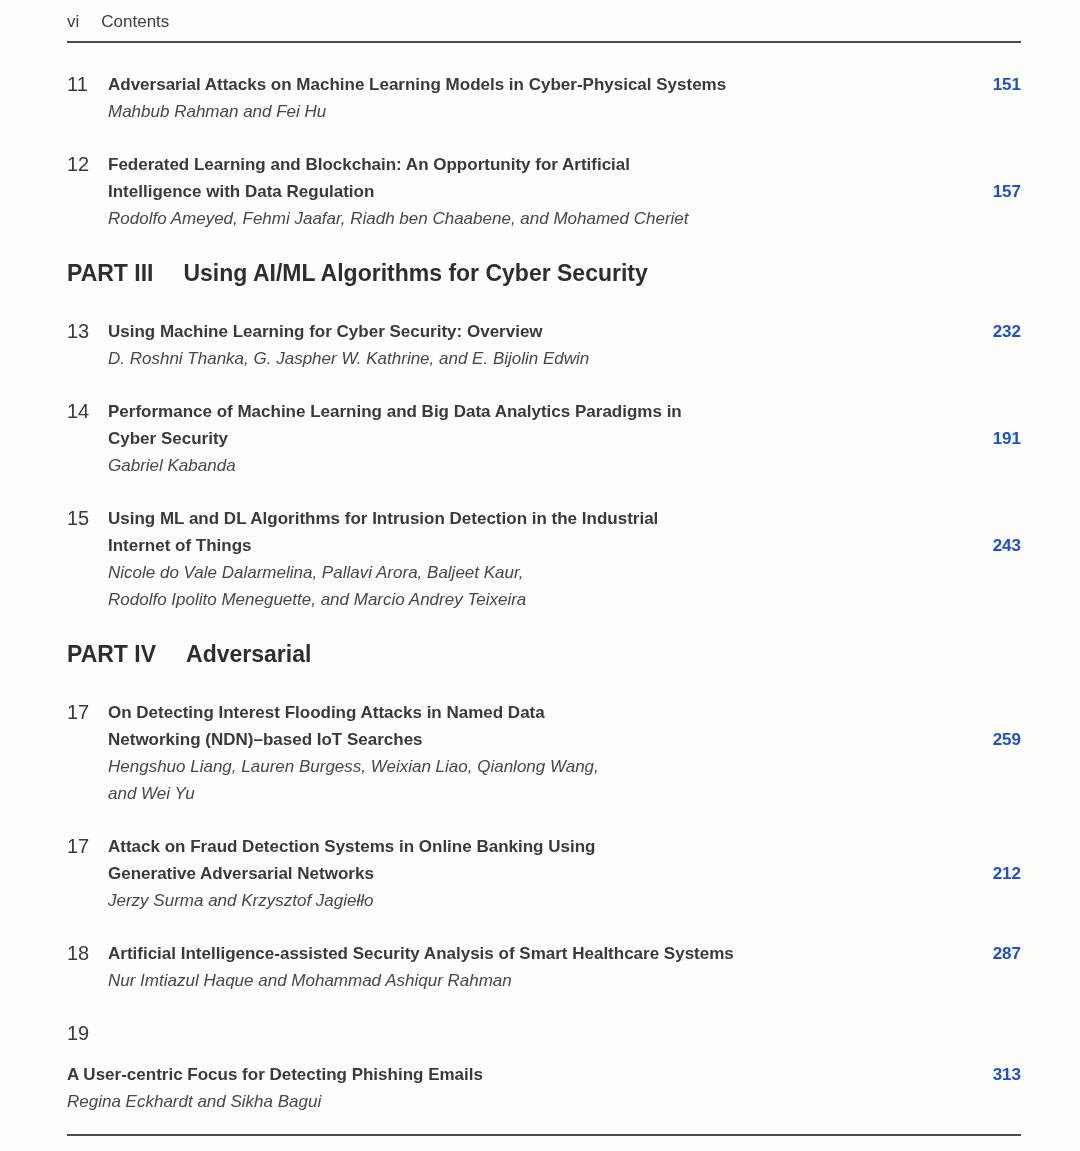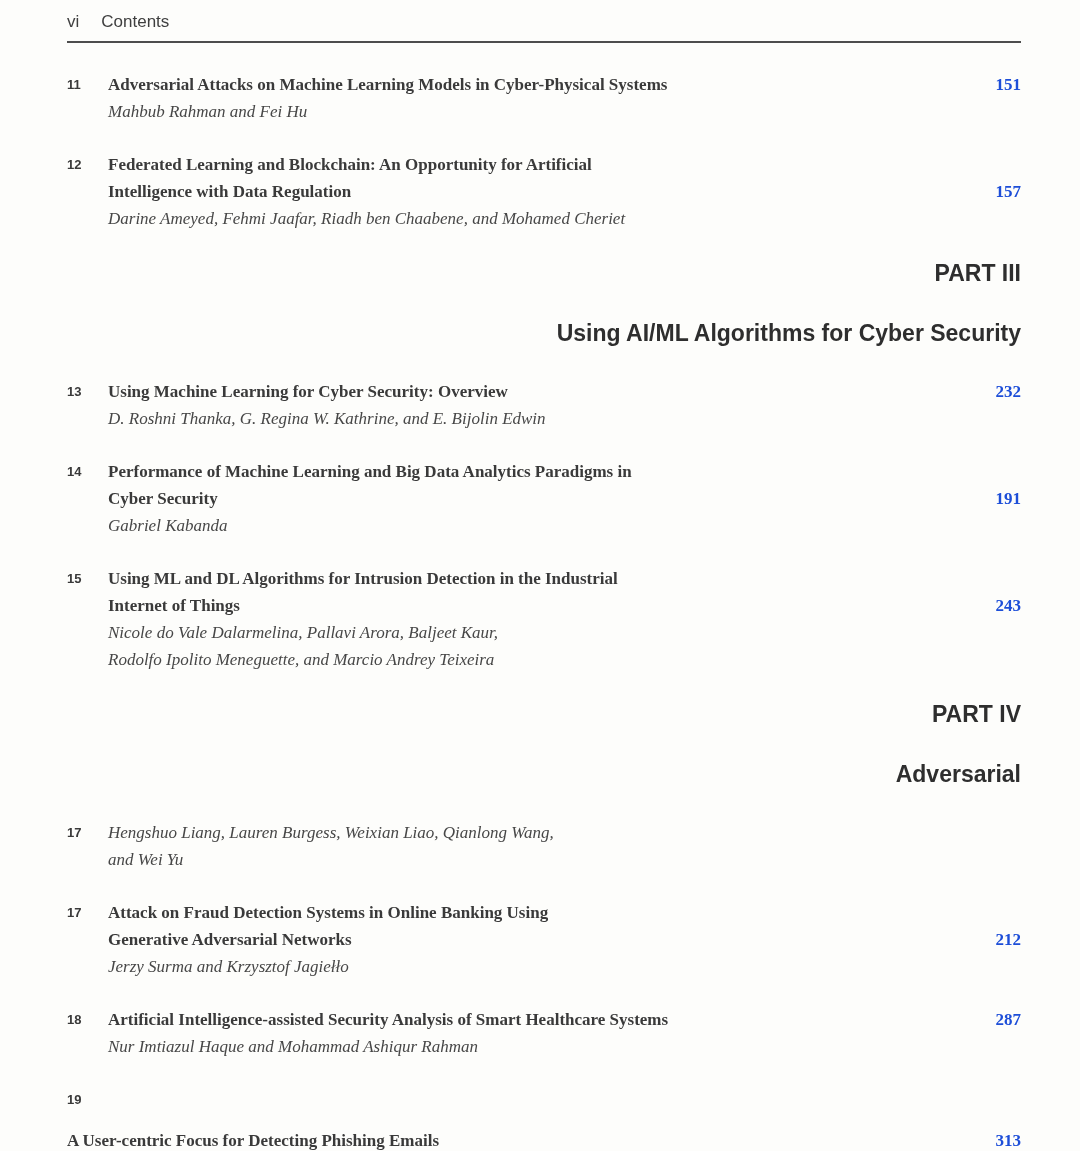--- a/index.html
+++ b/index.html
@@ -29,26 +29,26 @@
   
   .toc { margin-top: 28px; }
 
   .entry {
     display: flex;
     margin-bottom: 26px;
   }
   .entry .num {
     width: 41px;
     flex: 0 0 41px;
-    font-weight: bold;
-    font-size: 13px;
+    font-weight: normal;
+    font-size: 20px;
     line-height: 27px;
     color: #3a3a3a;
   }
-  .entry .body { flex: 1; min-width: 0; font-family: Liberation Serif, serif; }
+  .entry .body { flex: 1; min-width: 0; }
   .title-row {
     display: flex;
     align-items: flex-end;
   }
   .title {
     font-weight: bold;
     font-size: 17px;
     line-height: 27px;
     color: #3a3a3a;
     white-space: pre-line;
@@ -67,28 +67,27 @@
     font-style: italic;
     font-size: 17px;
     line-height: 27px;
     color: #474747;
     white-space: pre-line;
   }
 
   
   .part {
     display: flex;
-    align-items: flex-end;
+    align-items: center;
     gap: 30px;
     font-weight: bold;
     font-size: 23px;
     line-height: 30px;
     color: #2e2e2e;
     margin: 26px 0 30px 0;
-    flex-direction: column;
   }
 
   
   .bottom-rule {
     margin-top: 19px;
     border-top: 2px solid #4d4d4d;
     height: 0;
   }
 </style>
 </head>
@@ -113,37 +112,37 @@
   </div>
 
   <div class="entry">
     <div class="num">12</div>
     <div class="body">
       <div class="title-row">
         <div class="title">Federated Learning and Blockchain: An Opportunity for Artificial
 Intelligence with Data Regulation</div>
         <div class="page-num">157</div>
       </div>
-      <div class="authors">Darine Ameyed, Fehmi Jaafar, Riadh ben Chaabene, and Mohamed Cheriet</div>
+      <div class="authors">Rodolfo Ameyed, Fehmi Jaafar, Riadh ben Chaabene, and Mohamed Cheriet</div>
     </div>
   </div>
 
   <div class="part">
     <span>PART III</span>
     <span>Using AI/ML Algorithms for Cyber Security</span>
   </div>
 
   <div class="entry">
     <div class="num">13</div>
     <div class="body">
       <div class="title-row">
         <div class="title">Using Machine Learning for Cyber Security: Overview</div>
         <div class="page-num">232</div>
       </div>
-      <div class="authors">D. Roshni Thanka, G. Regina W. Kathrine, and E. Bijolin Edwin</div>
+      <div class="authors">D. Roshni Thanka, G. Jaspher W. Kathrine, and E. Bijolin Edwin</div>
     </div>
   </div>
 
   <div class="entry">
     <div class="num">14</div>
     <div class="body">
       <div class="title-row">
         <div class="title">Performance of Machine Learning and Big Data Analytics Paradigms in
 Cyber Security</div>
         <div class="page-num">191</div>
@@ -166,20 +165,25 @@
   </div>
 
   <div class="part">
     <span>PART IV</span>
     <span>Adversarial</span>
   </div>
 
   <div class="entry">
     <div class="num">17</div>
     <div class="body">
+      <div class="title-row">
+        <div class="title">On Detecting Interest Flooding Attacks in Named Data
+Networking (NDN)–based IoT Searches</div>
+        <div class="page-num">259</div>
+      </div>
       <div class="authors">Hengshuo Liang, Lauren Burgess, Weixian Liao, Qianlong Wang,
 and Wei Yu</div>
     </div>
   </div>
 
   <div class="entry">
     <div class="num">17</div>
     <div class="body">
       <div class="title-row">
         <div class="title">Attack on Fraud Detection Systems in Online Banking Using

